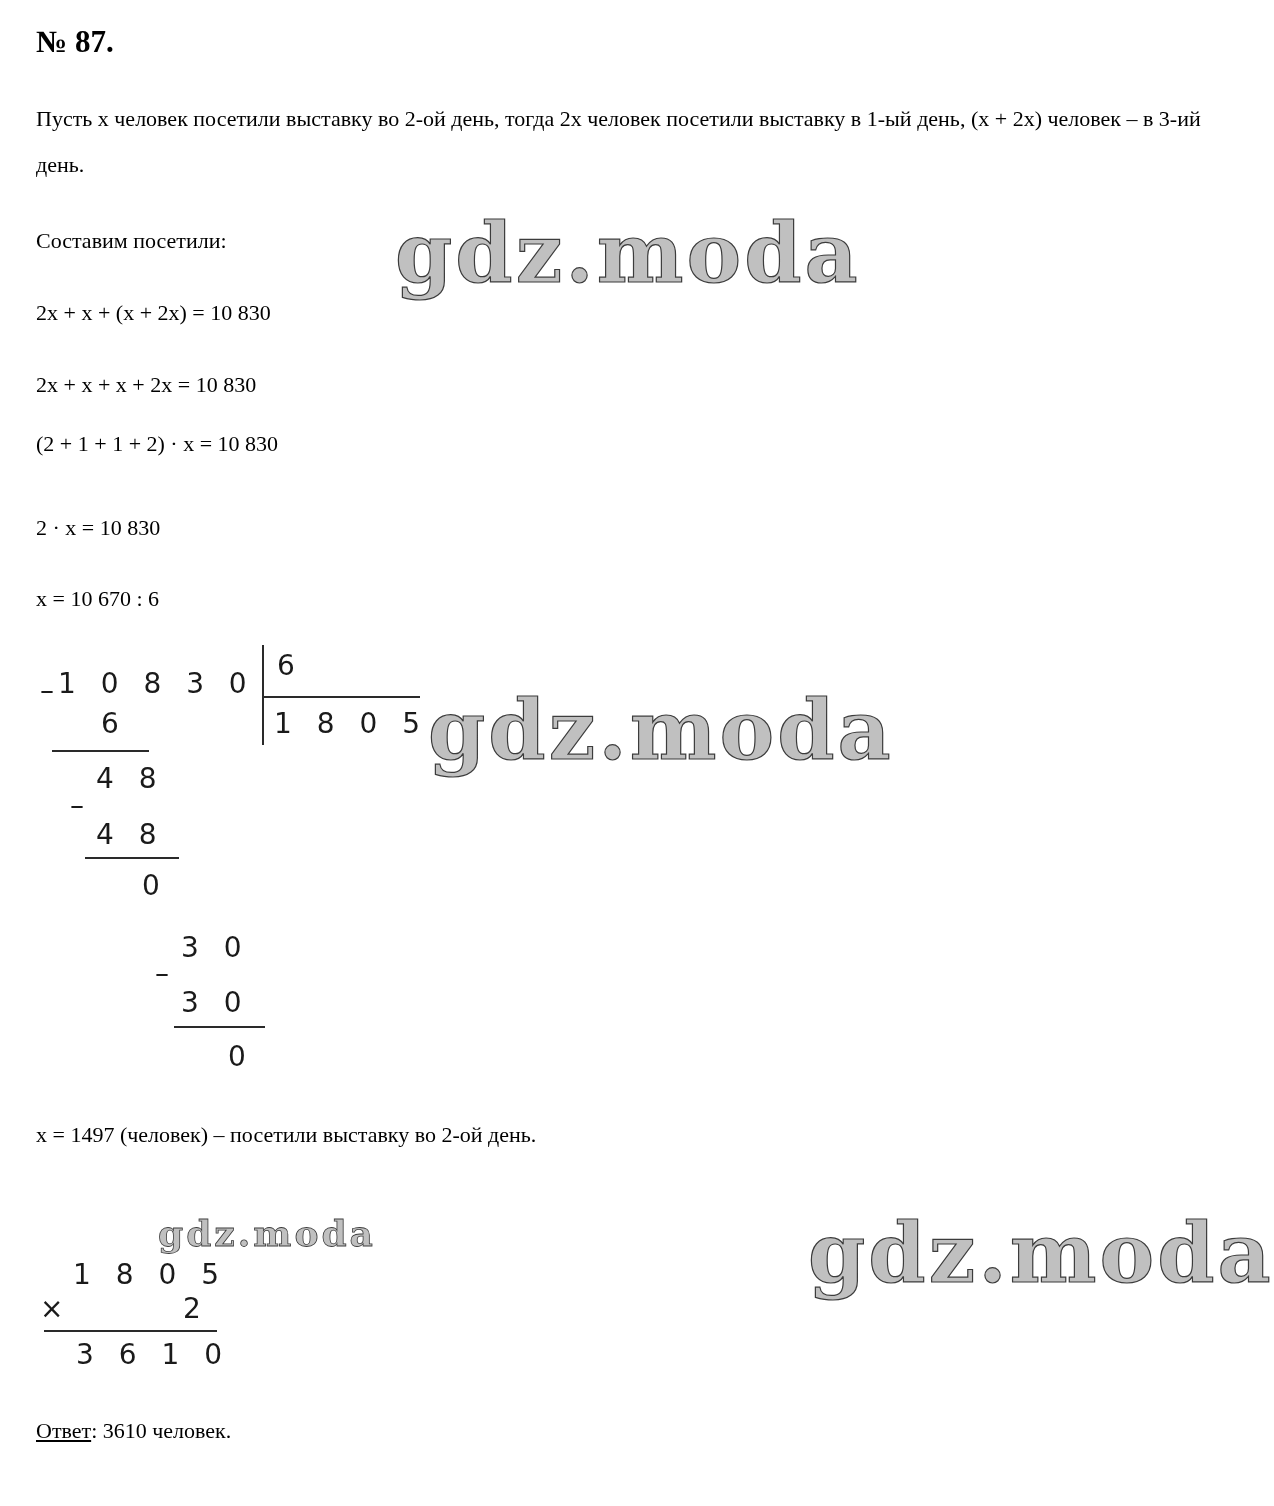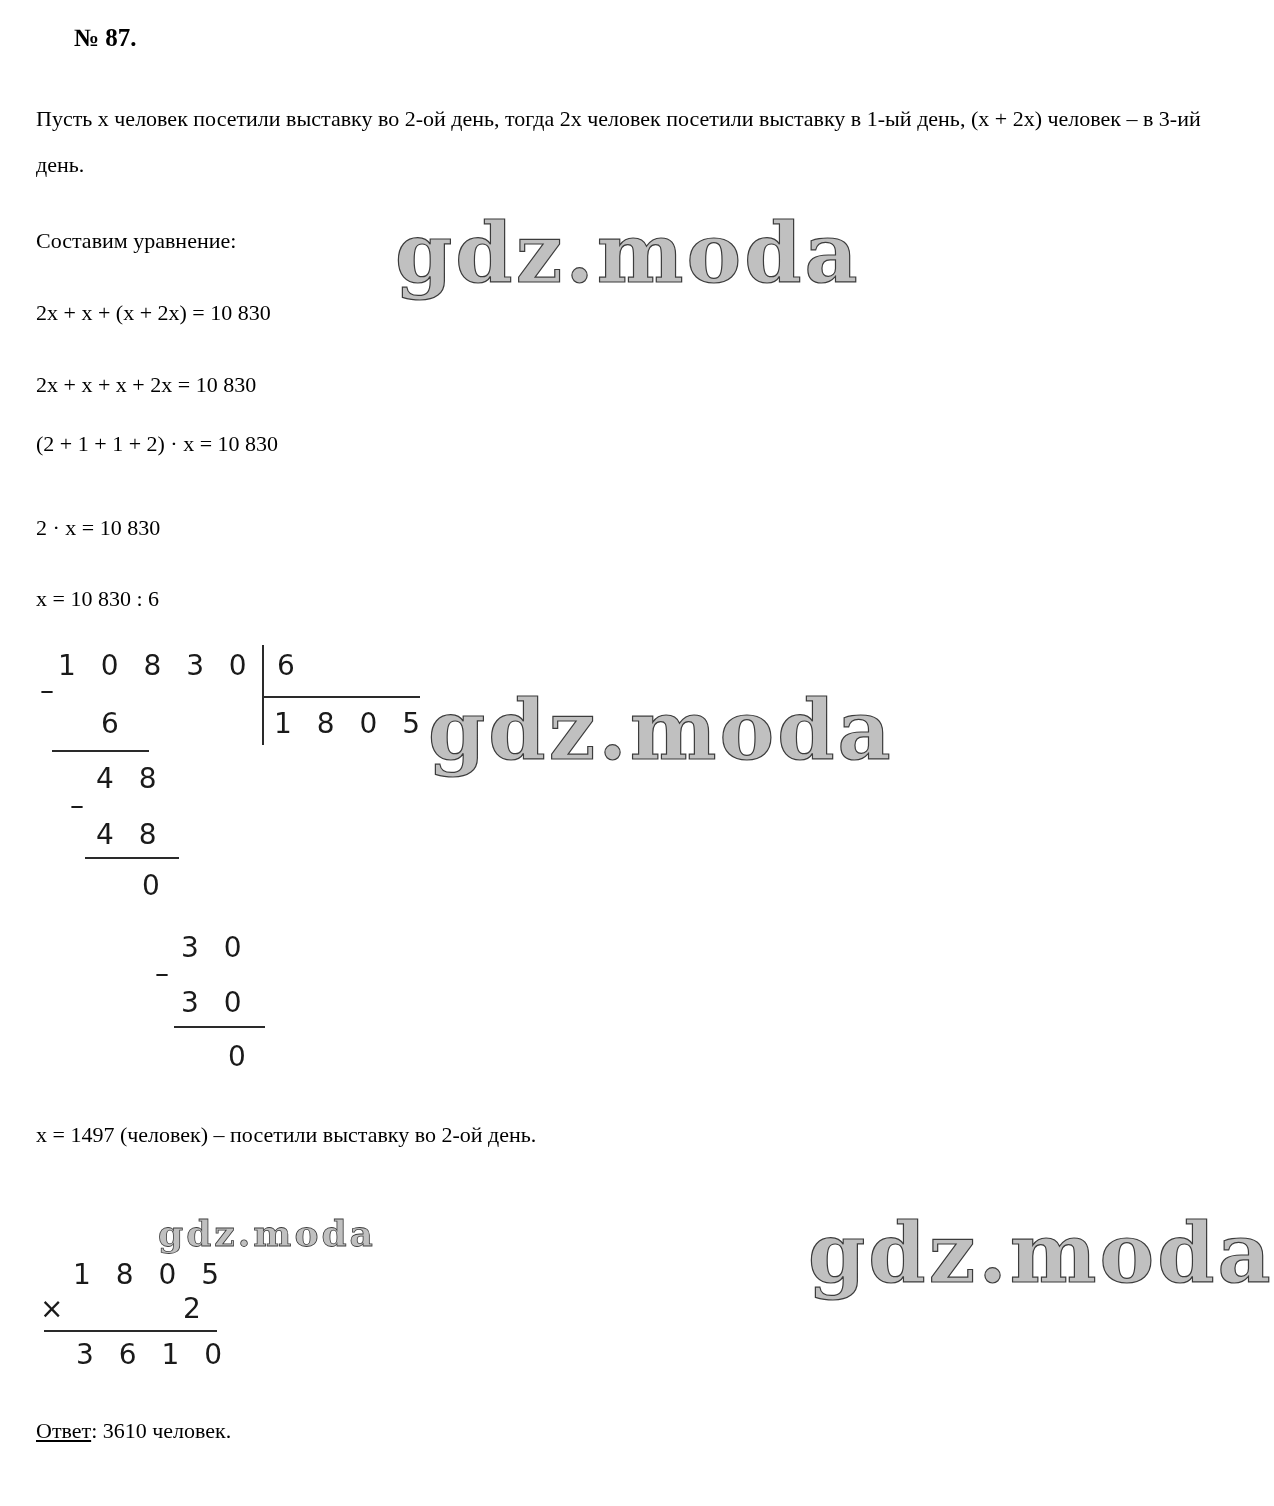--- a/index.html
+++ b/index.html
@@ -9,21 +9,21 @@
     width: 1274px;
     height: 1506px;
     background: #ffffff;
     font-family: "Liberation Serif", serif;
     color: #000000;
     overflow: hidden;
   }
   .abs { position: absolute; }
   .problem-number {
     left: 36px; top: 24px;
-    font-size: 25px; font-weight: bold; margin-left: 38px;
+    font-size: 31px; font-weight: bold;
   }
   .bodytext { font-size: 22px; line-height: 46px; }
   .intro { left: 36px; top: 96px; width: 1170px; }
   .compose { left: 36px; top: 218px; }
   .eq { left: 36px; font-family: Liberation Serif, serif; }
   .eq0 { top: 290px; }
   .eq1 { top: 362px; }
   .eq2 { top: 421px; }
   .eq3 { top: 505px; }
   .eq4 { top: 576px; }
@@ -39,21 +39,21 @@
     letter-spacing: 8px;
     white-space: pre;
     color: #1a1a1a;
   }
   .calc-sign { letter-spacing: 0; }
   .rule { background: #2a2a2a; height: 2px; }
   .vrule { background: #2a2a2a; width: 2px; }
 
   
   .dv-minus1 { left: 40px;  top: 674px; }
-  .dv-dividend { left: 58px;  top: 649px; }
+  .dv-dividend { left: 58px;  top: 667px; }
   .dv-vbar { left: 262px; top: 645px; height: 100px; }
   .dv-divisor { left: 277px; top: 649px; }
   .dv-qline { left: 264px; top: 696px; width: 156px; }
   .dv-sub1 { left: 101px; top: 707px; }
   .dv-quotient { left: 274px; top: 707px; }
   .dv-line1 { left: 52px;  top: 750px; width: 97px; }
   .dv-rem1 { left: 96px;  top: 762px; }
   .dv-minus2 { left: 70px;  top: 789px; }
   .dv-sub2 { left: 96px;  top: 818px; }
   .dv-line2 { left: 85px;  top: 857px; width: 94px; }
@@ -88,29 +88,29 @@
 </style>
 </head>
 <body>
 
 <div class="page">
 
   <div class="abs problem-number">№ 87.</div>
 
   <div class="abs bodytext intro">Пусть x человек посетили выставку во 2-ой день, тогда 2x человек посетили выставку в 1-ый день, (x + 2x) человек – в 3-ий день.</div>
 
-  <div class="abs bodytext compose">Составим уравнение:</div>
+  <div class="abs bodytext compose">Составим посетили:</div>
 
   <div class="abs watermark wm1">gdz.moda</div>
 
   <div class="abs bodytext eq eq0">2x + x + (x + 2x) = 10 830</div>
   <div class="abs bodytext eq eq1">2x + x + x + 2x = 10 830</div>
   <div class="abs bodytext eq eq2">(2 + 1 + 1 + 2) · x = 10 830</div>
   <div class="abs bodytext eq eq3">2 · x = 10 830</div>
-  <div class="abs bodytext eq eq4">x = 10 830 : 6</div>
+  <div class="abs bodytext eq eq4">x = 10 670 : 6</div>
 
   <div>
     <div class="abs calc calc-sign dv-minus1">–</div>
     <div class="abs calc dv-dividend">1 0 8 3 0</div>
     <div class="abs vrule dv-vbar"></div>
     <div class="abs calc dv-divisor">6</div>
     <div class="abs rule dv-qline"></div>
     <div class="abs calc dv-sub1">6</div>
     <div class="abs calc dv-quotient">1 8 0 5</div>
     <div class="abs rule dv-line1"></div>

